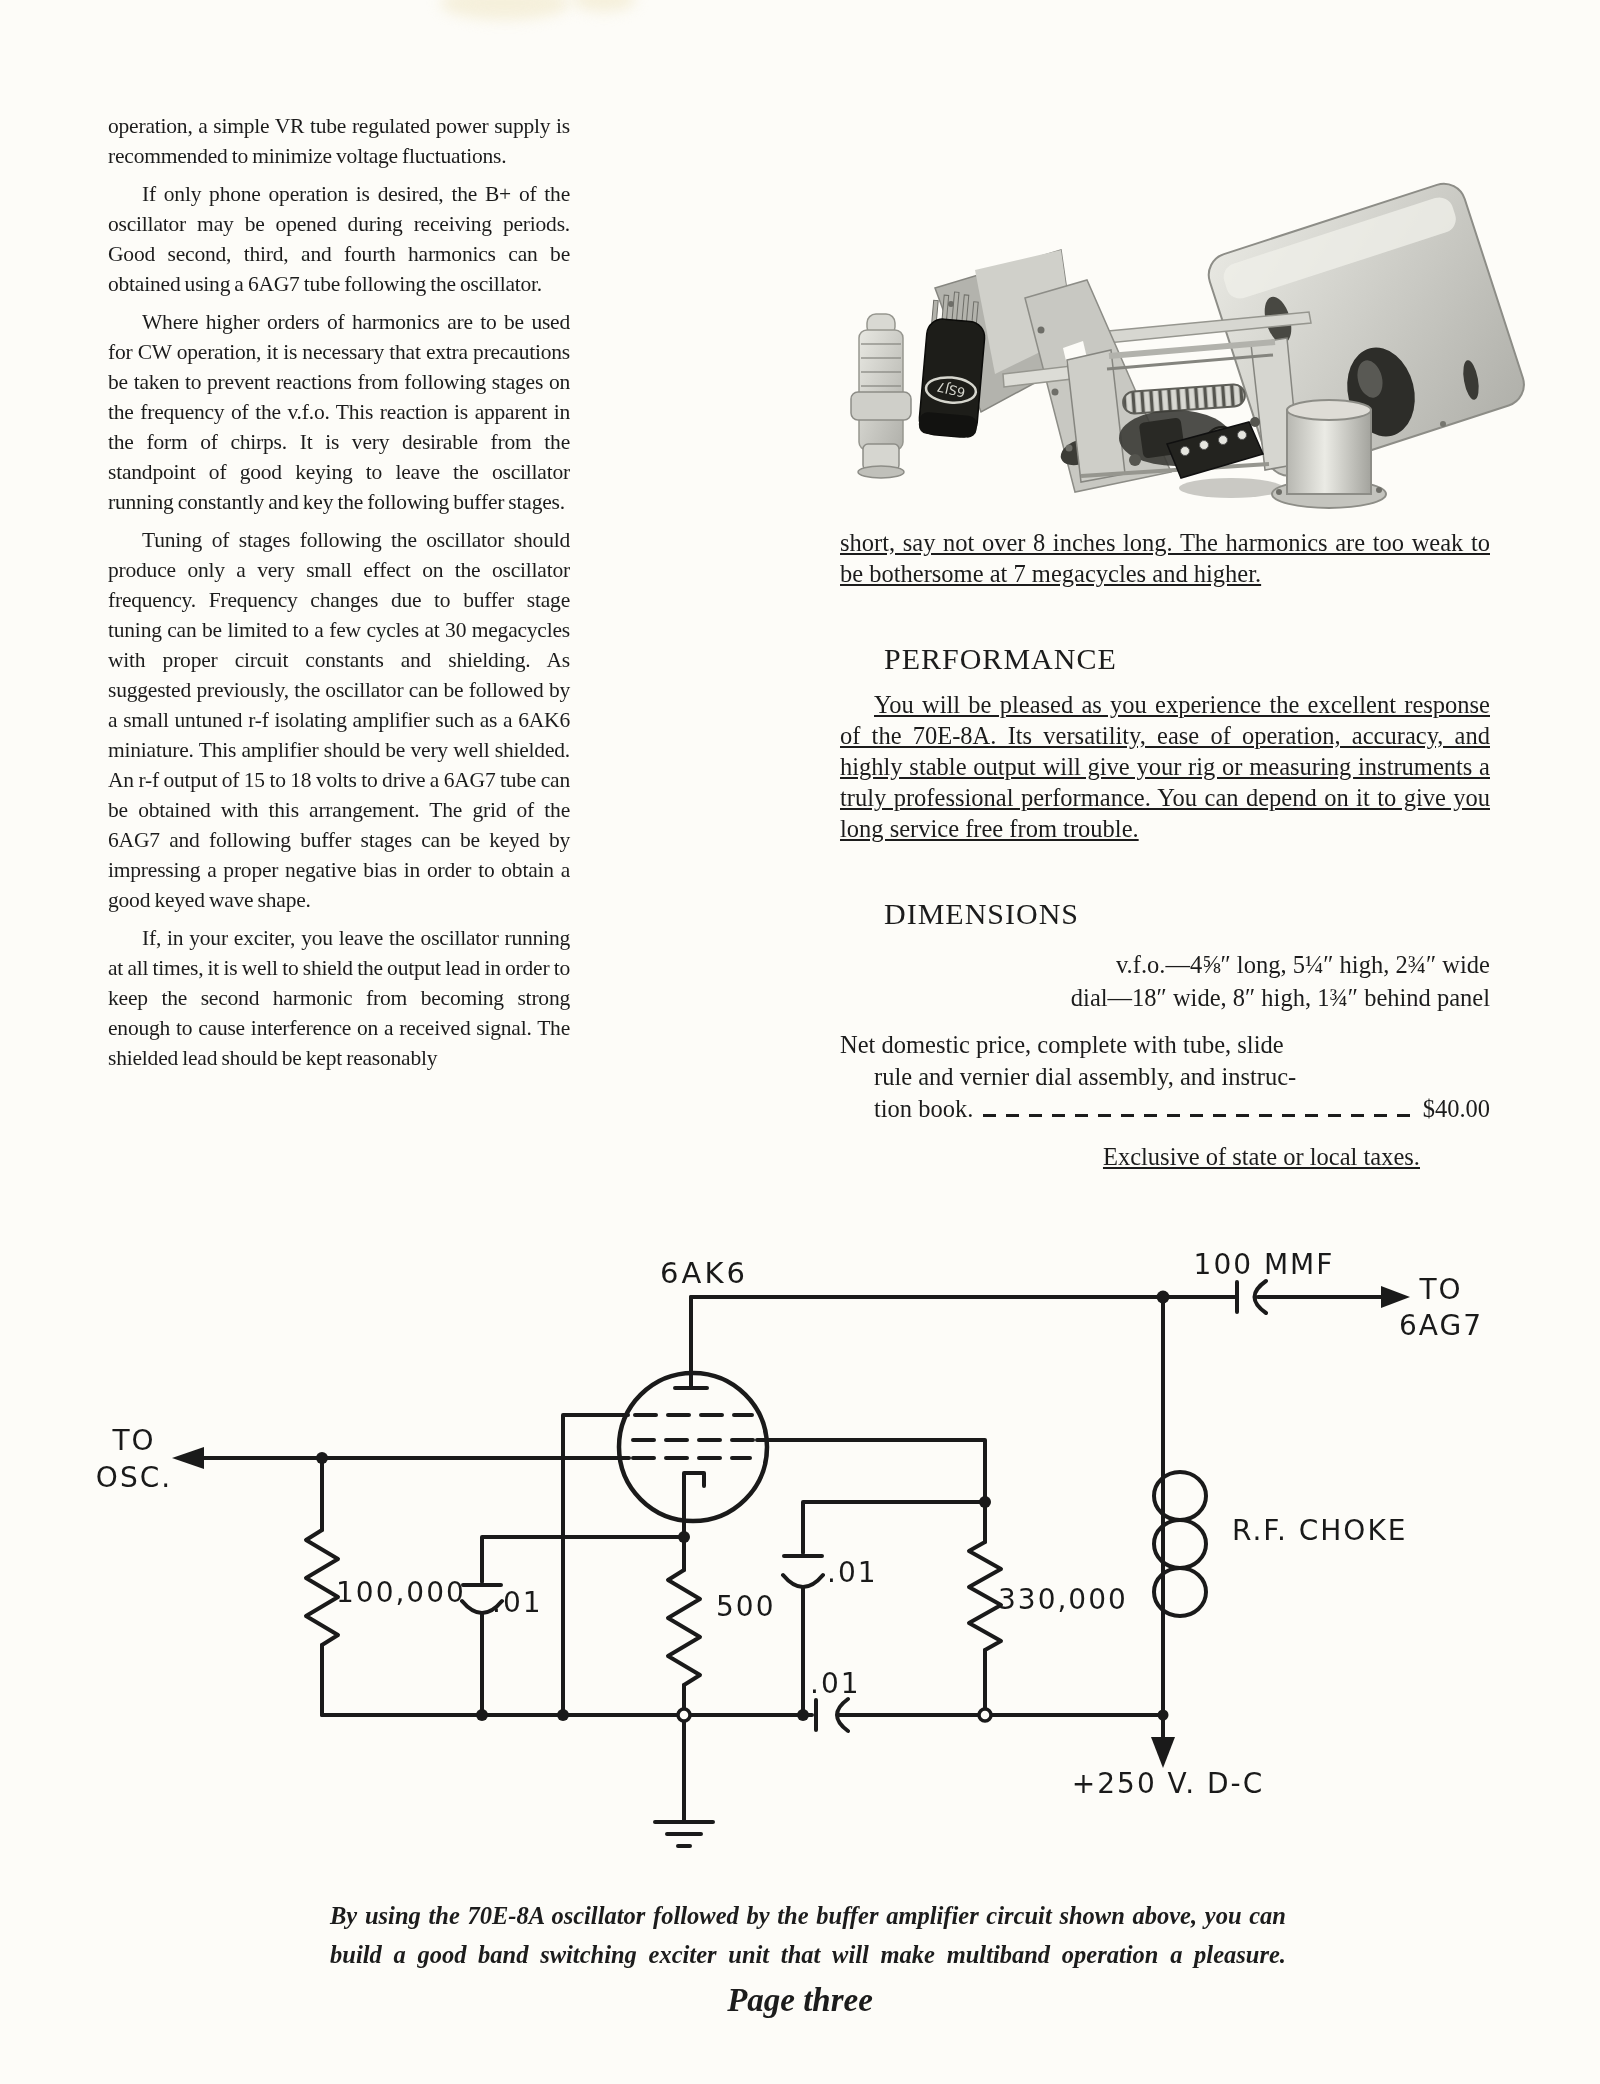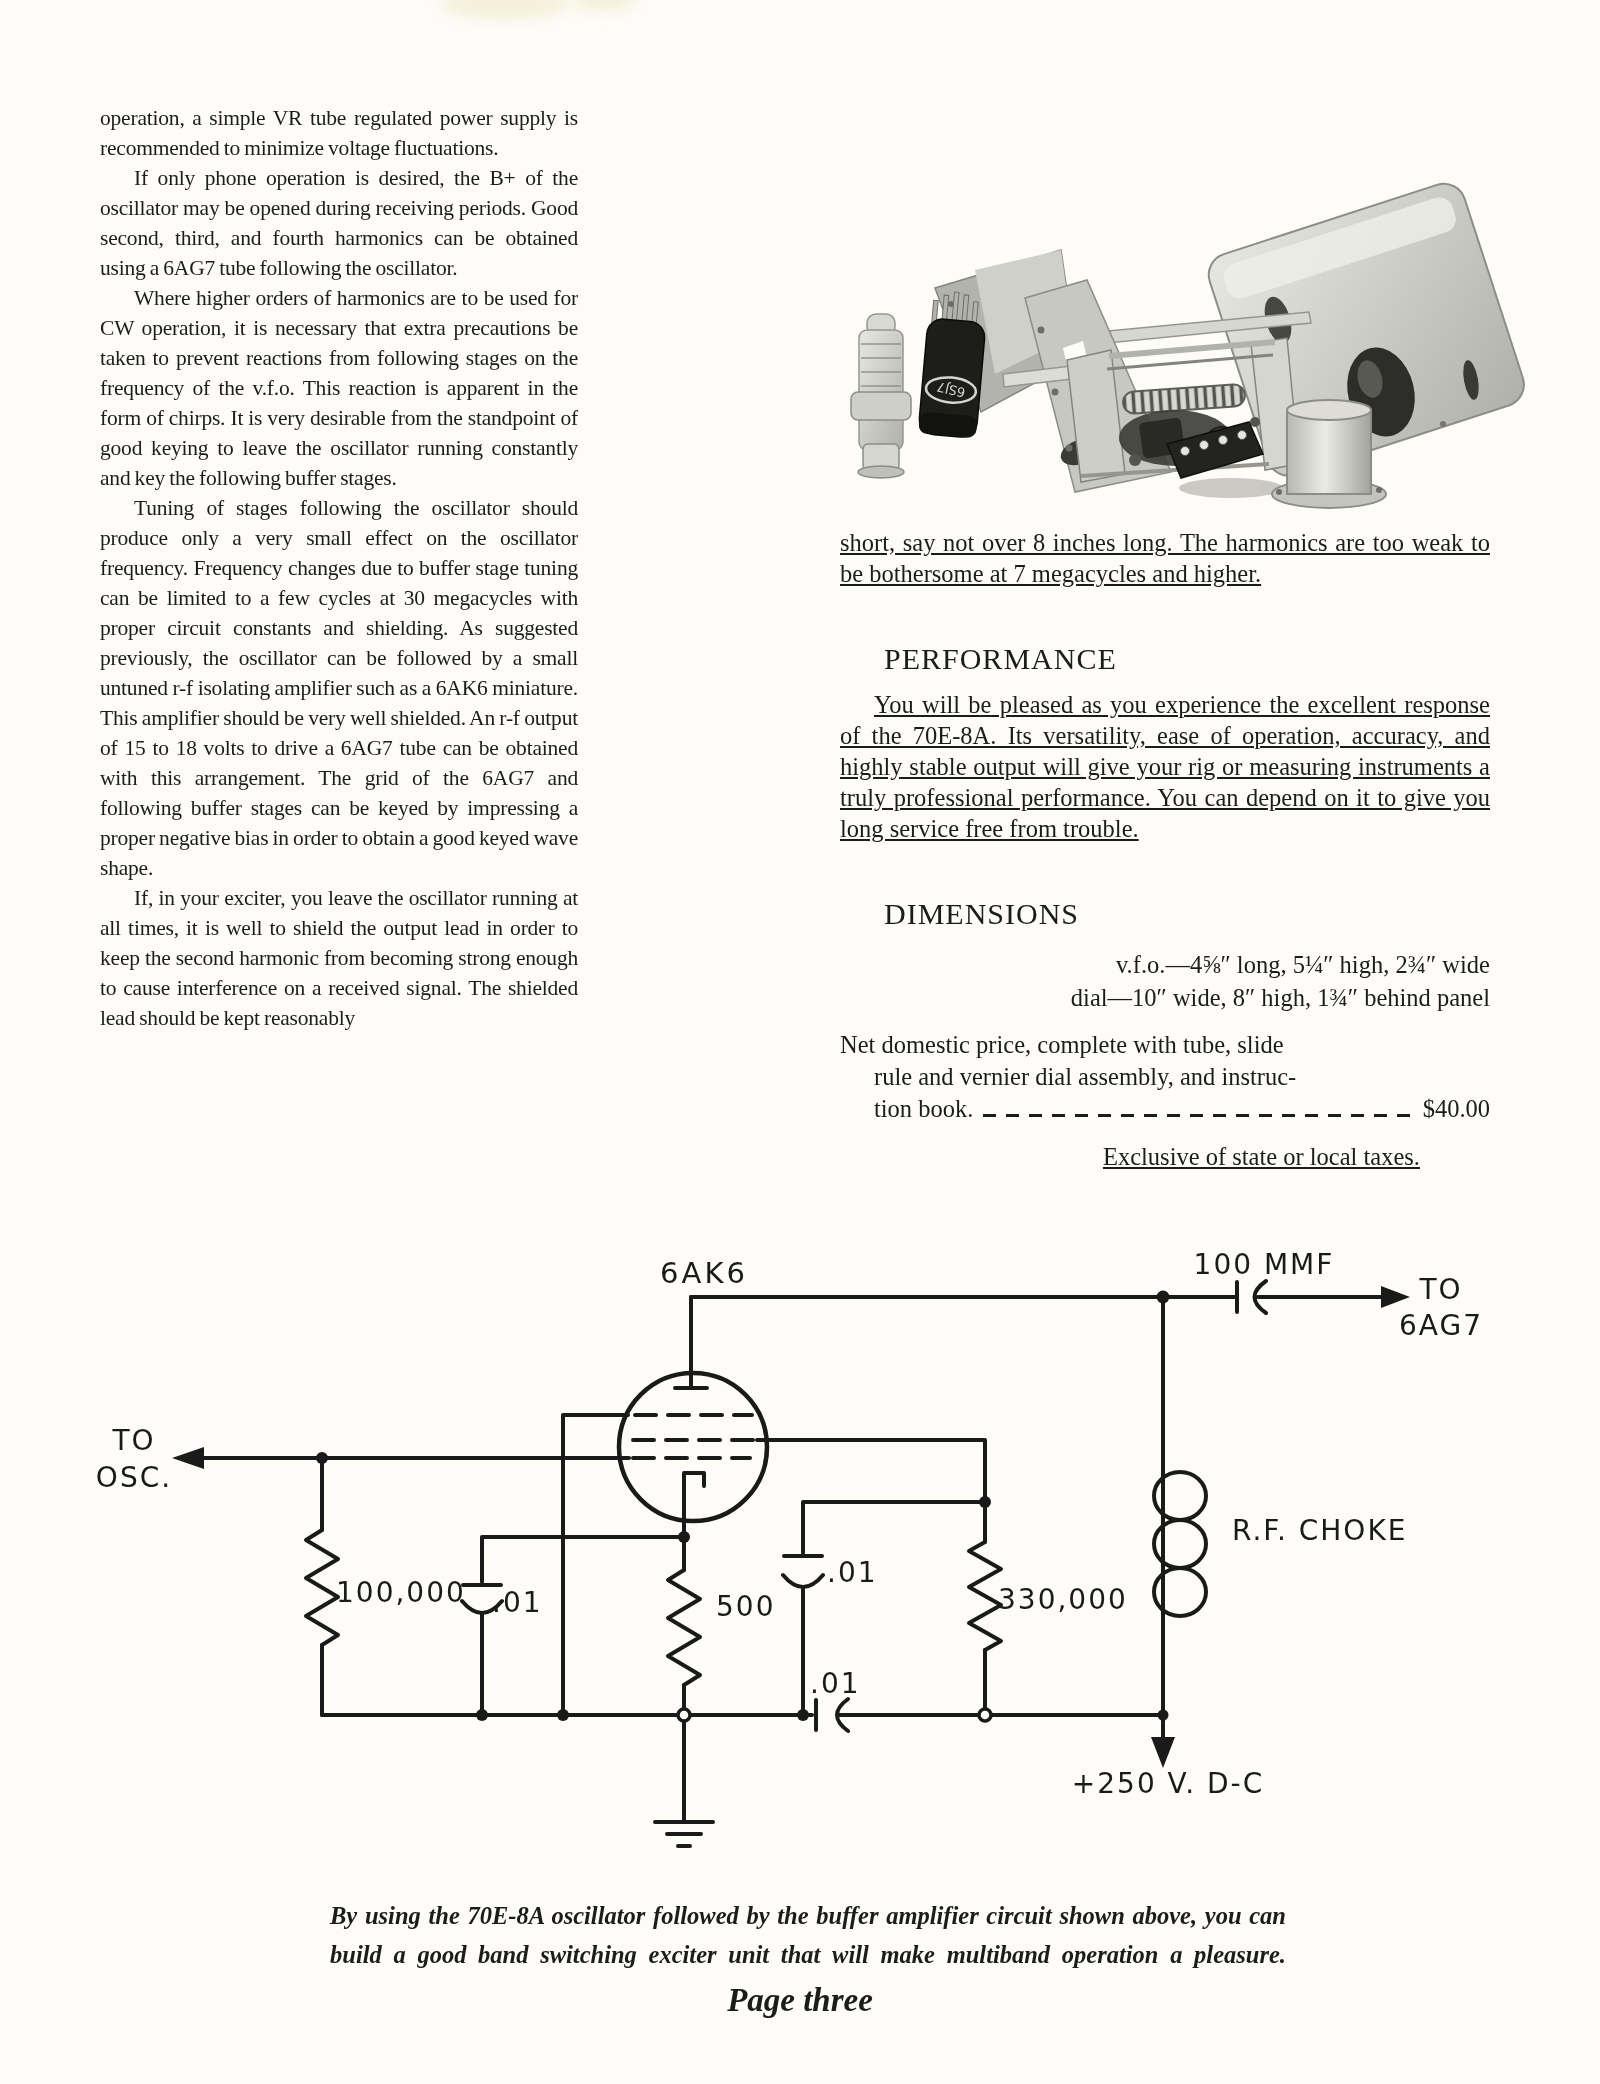--- a/index.html
+++ b/index.html
@@ -8,21 +8,21 @@
         font-family:"Liberation Serif",serif;color:#1c1c1c;}
   
   .smudge{position:absolute;background:#f3ecd2;border-radius:50%;filter:blur(7px);opacity:.75;}
   .smudge.s1{left:440px;top:-14px;width:130px;height:34px;}
   .smudge.s2{left:572px;top:-14px;width:64px;height:26px;}
 
   
   .col-left{position:absolute;left:100px;top:103px;width:478px;
             font-size:21.5px;line-height:30px;text-align:justify;
             letter-spacing:-0.2px;word-spacing:-1px;}
-  .col-left p{margin:0;}
+  .col-left p{margin:8px;}
   .col-left p.ind{text-indent:34px;}
 
   .col-right{position:absolute;left:840px;top:527px;width:650px;
              font-size:24.5px;line-height:31px;text-align:justify;}
   .col-right p{margin:0;text-decoration:underline;}
   .col-right .head{font-size:30px;letter-spacing:1px;line-height:32px;text-align:left;
                    margin-top:54px;margin-left:44px;}
   .col-right .body-ind{text-indent:34px;margin-top:14px;}
   .dims{margin-top:18px;text-align:right;}
   .dims div{margin-left:30px;line-height:33px;}
@@ -173,21 +173,21 @@
     </g>
   </svg>
 
   <div class="col-right">
     <p>short, say not over 8 inches long. The harmonics are too weak to be bothersome at 7 megacycles and higher.</p>
     <div class="head">PERFORMANCE</div>
     <p class="body-ind">You will be pleased as you experience the excellent response of the 70E-8A. Its versatility, ease of operation, accuracy, and highly stable output will give your rig or measuring instruments a truly professional performance. You can depend on it to give you long service free from trouble.</p>
     <div class="head">DIMENSIONS</div>
     <div class="dims">
       <div>v.f.o.—4⅝″ long, 5¼″ high, 2¾″ wide</div>
-      <div>dial—10″ wide, 8″ high, 1¾″ behind panel</div>
+      <div>dial—18″ wide, 8″ high, 1¾″ behind panel</div>
     </div>
     <div class="price">
       <div class="l1">Net domestic price, complete with tube, slide</div>
       <div class="l2">rule and vernier dial assembly, and instruc-</div>
       <div class="l3">
         <span>tion book.</span>
         <span class="leader"></span>
         <span>$40.00</span>
       </div>
       <div class="price-note">Exclusive of state or local taxes.</div>

